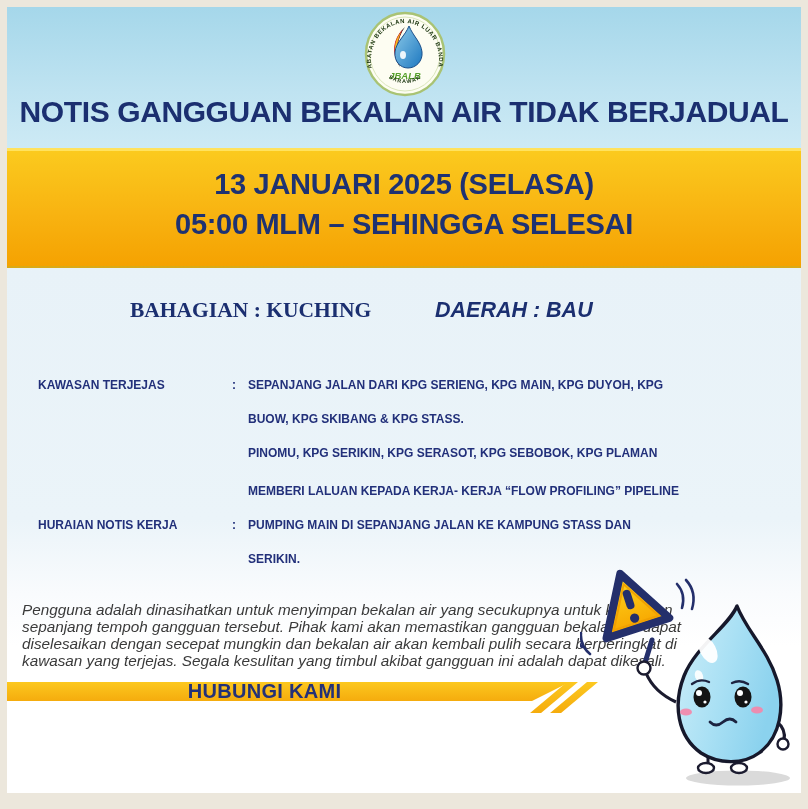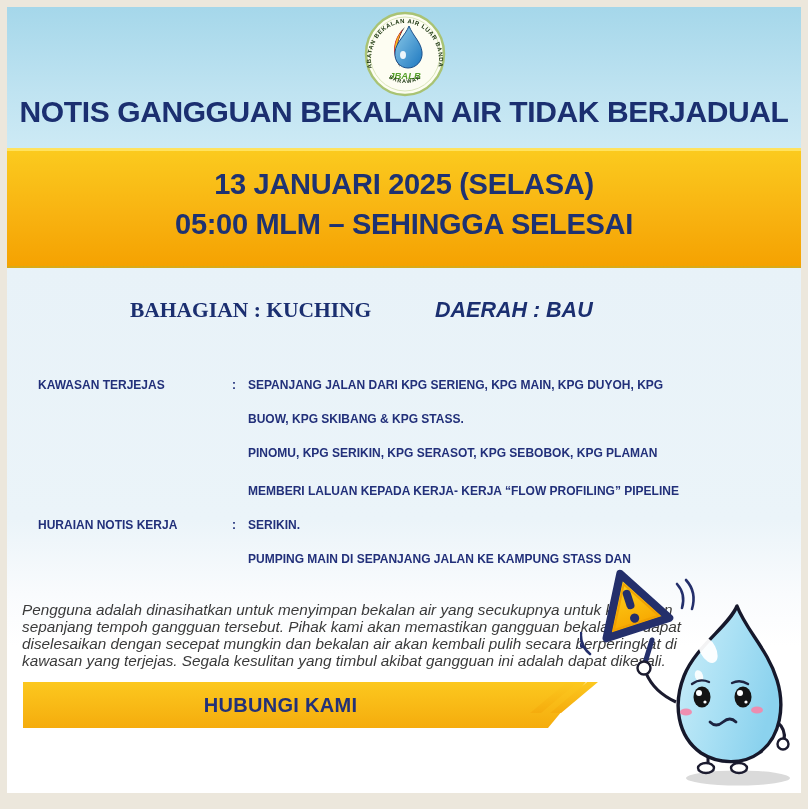--- a/index.html
+++ b/index.html
@@ -37,21 +37,21 @@
   .detail-label { flex:none; width:194px; line-height:34px; }
   .detail-colon { flex:none; width:16px; line-height:34px; }
   .detail-lines { flex:1; }
   .detail-line  { line-height:34px; white-space:nowrap; }
 
   .advisory { position:absolute; left:15px; top:334px; z-index:1; font-style:italic;
               font-size:15.3px; line-height:16.9px; color:#3a3a3a; }
   .advisory div { white-space:nowrap; }
 
   
-  .contact-bar { position:absolute; left:16px; top:414px; width:570px; height:46px; z-index:1;
+  .contact-bar { position:absolute; left:0; top:414px; width:570px; height:19px; z-index:1;
                  background:linear-gradient(180deg,#fcc81f 0%,#f5ac0d 100%);
                  clip-path:polygon(0 0, 563px 0, 525px 100%, 0 100%);
                  display:flex; align-items:center; justify-content:center; padding-right:55px; }
   .contact-bar-text { font-size:20px; font-weight:bold; color:#233178; letter-spacing:0.3px; }
   .stripe { position:absolute; top:414px; width:11px; height:31px; z-index:1;
             background:linear-gradient(180deg,#fcc81f,#f5ac0d);
             transform:skewX(-50deg); transform-origin:0 0; }
   .stripe.s1 { left:560px; } .stripe.s2 { left:580px; }
 
   .mascot { position:absolute; left:573px; top:547px; width:228px; height:239px; z-index:2; }
@@ -112,22 +112,22 @@
           <div class="detail-line">BUOW, KPG SKIBANG &amp; KPG STASS.</div>
           <div class="detail-line">PINOMU, KPG SERIKIN, KPG SERASOT, KPG SEBOBOK, KPG PLAMAN</div>
         </div>
       </div>
 
       <div class="detail-row r2">
         <div class="detail-label">HURAIAN NOTIS KERJA</div>
         <div class="detail-colon">:</div>
         <div class="detail-lines">
           <div class="detail-line">MEMBERI LALUAN KEPADA KERJA- KERJA “FLOW PROFILING” PIPELINE</div>
+          <div class="detail-line">PUMPING MAIN DI SEPANJANG JALAN KE KAMPUNG STASS DAN</div>
           <div class="detail-line">SERIKIN.</div>
-          <div class="detail-line">PUMPING MAIN DI SEPANJANG JALAN KE KAMPUNG STASS DAN</div>
         </div>
       </div>
 
       <div class="advisory">
         <div>Pengguna adalah dinasihatkan untuk menyimpan bekalan air yang secukupnya untuk keperluan</div>
         <div>sepanjang tempoh gangguan tersebut. Pihak kami akan memastikan gangguan bekalan air dapat</div>
         <div>diselesaikan dengan secepat mungkin dan bekalan air akan kembali pulih secara berperingkat di</div>
         <div>kawasan yang terjejas. Segala kesulitan yang timbul akibat gangguan ini adalah dapat dikesali.</div>
       </div>
 

